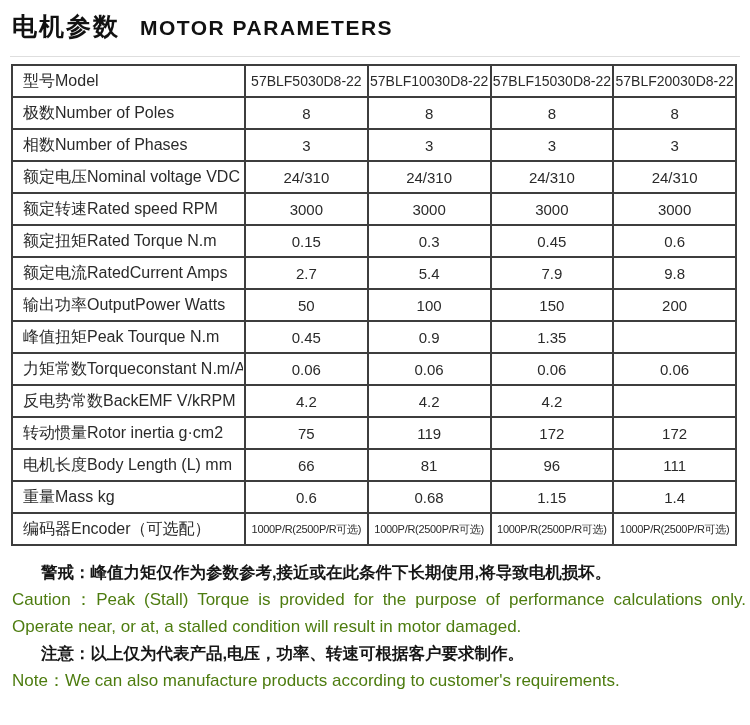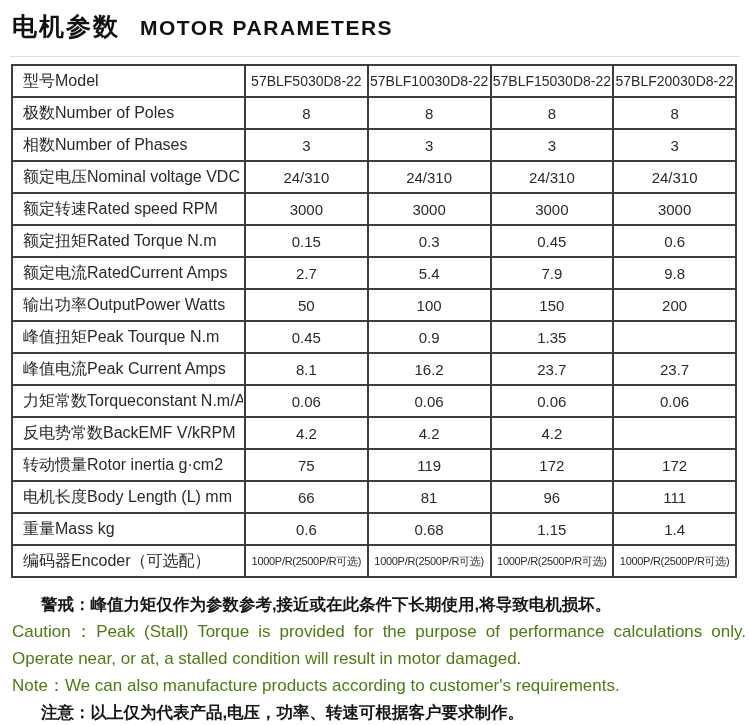--- a/index.html
+++ b/index.html
@@ -170,27 +170,20 @@
           <td class="value-cell">200</td>
         </tr>
         <tr>
           <td class="label-cell">峰值扭矩Peak Tourque N.m</td>
           <td class="value-cell">0.45</td>
           <td class="value-cell">0.9</td>
           <td class="value-cell">1.35</td>
           <td class="value-cell"></td>
         </tr>
         <tr>
-          <td class="label-cell">峰值电流Peak Current Amps</td>
-          <td class="value-cell">8.1</td>
-          <td class="value-cell">16.2</td>
-          <td class="value-cell">23.7</td>
-          <td class="value-cell">23.7</td>
-        </tr>
-        <tr>
           <td class="label-cell">力矩常数Torqueconstant N.m/A</td>
           <td class="value-cell">0.06</td>
           <td class="value-cell">0.06</td>
           <td class="value-cell">0.06</td>
           <td class="value-cell">0.06</td>
         </tr>
         <tr>
           <td class="label-cell">反电势常数BackEMF V/kRPM</td>
           <td class="value-cell">4.2</td>
           <td class="value-cell">4.2</td>
@@ -225,17 +218,17 @@
           <td class="value-cell small-cell">1000P/R(2500P/R可选)</td>
           <td class="value-cell small-cell">1000P/R(2500P/R可选)</td>
         </tr>
       </tbody>
   </table>
 
   <div class="notes">
       <div class="note-line bold">警戒：峰值力矩仅作为参数参考,接近或在此条件下长期使用,将导致电机损坏。</div>
       <div class="note-line justify">Caution：Peak (Stall) Torque is provided for the purpose of performance calculations only.</div>
       <div class="note-line">Operate near, or at, a stalled condition will result in motor damaged.</div>
+      <div class="note-line bold">注意：以上仅为代表产品,电压，功率、转速可根据客户要求制作。</div>
       <div class="note-line">Note：We can also manufacture products according to customer's requirements.</div>
-      <div class="note-line bold">注意：以上仅为代表产品,电压，功率、转速可根据客户要求制作。</div>
     </div>
 
 </div>
 
 </body></html>

